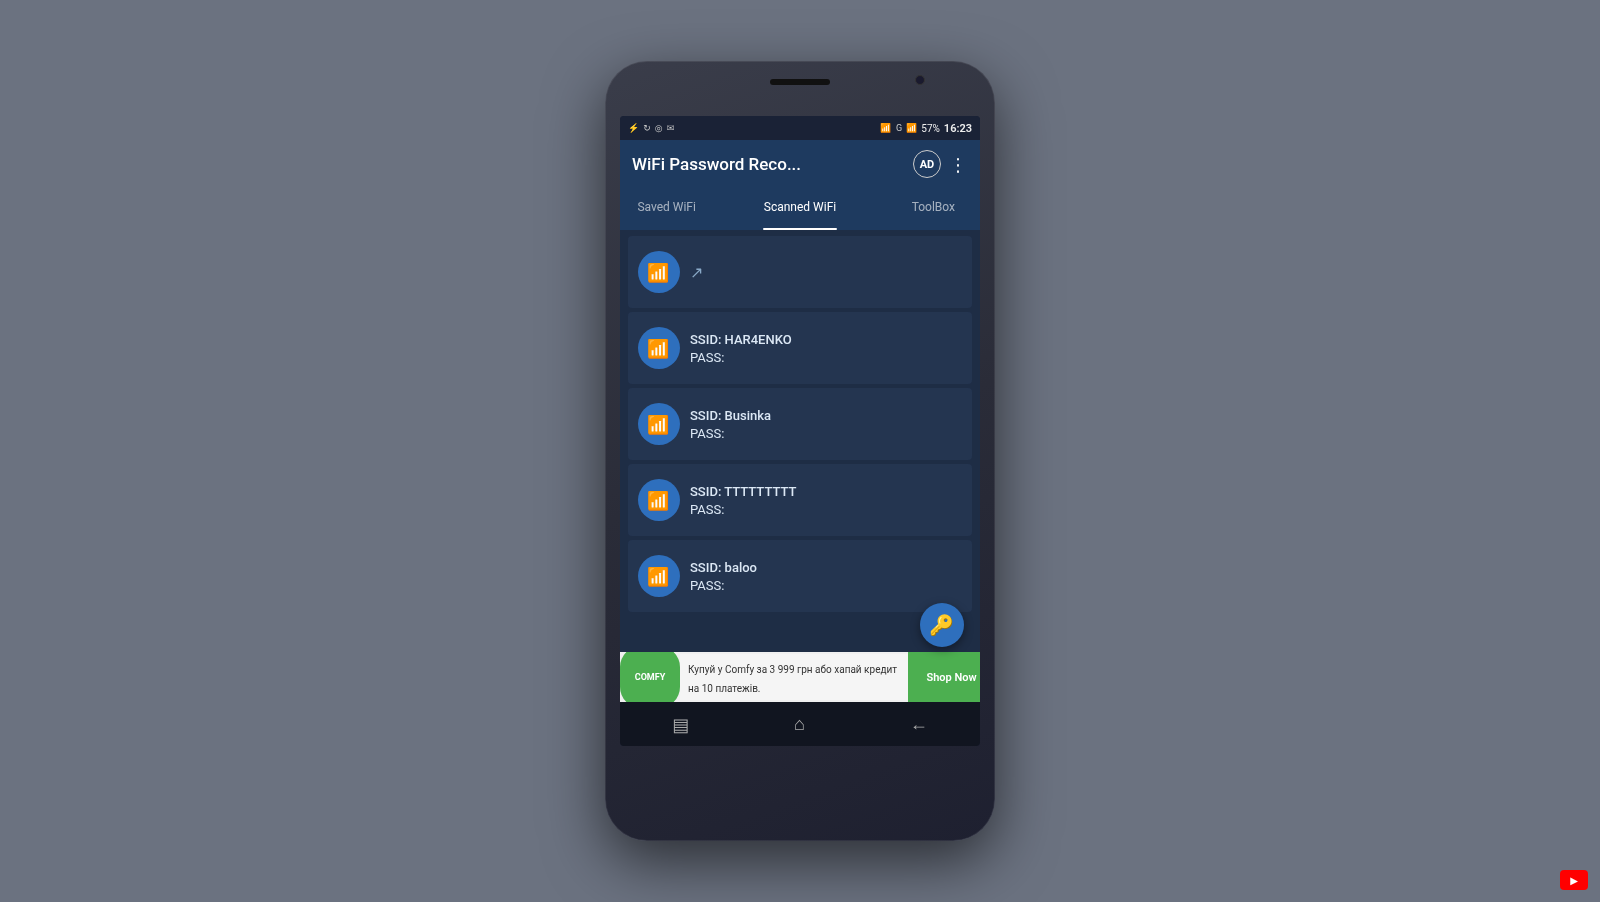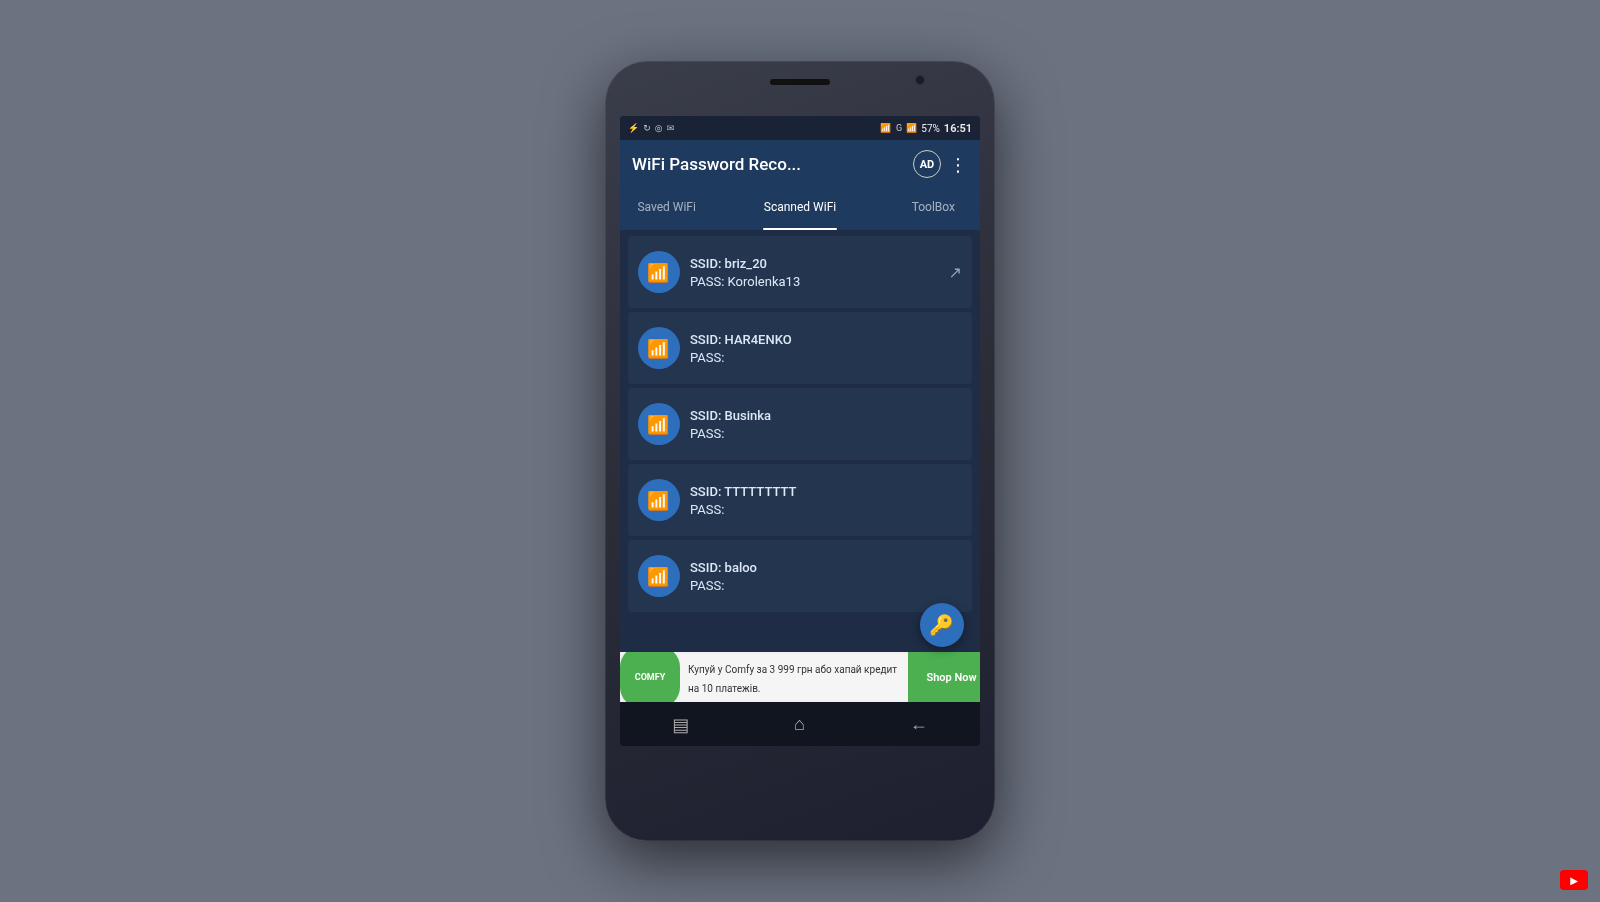--- a/index.html
+++ b/index.html
@@ -402,21 +402,21 @@
         <span class="status-icon">⚡</span>
         <span class="status-icon">↻</span>
         <span class="status-icon">◎</span>
         <span class="status-icon">✉</span>
       </div>
       <div class="status-right">
         <span class="status-icon">📶</span>
         <span class="status-icon">G</span>
         <span class="status-icon">📶</span>
         <span class="status-battery">57%</span>
-        <span class="status-time">16:51</span>
+        <span class="status-time">16:23</span>
       </div>
     </div>
 
     <div class="app-bar">
       <span class="app-title">WiFi Password Reco...</span>
       <div class="app-bar-icons">
         <div class="ad-badge">
           <span>AD</span>
         </div>
         <span class="more-dots">⋮</span>
@@ -436,24 +436,20 @@
     </div>
 
     <div class="content-area">
 
       <div class="wifi-list">
 
         <div class="wifi-item">
           <div class="wifi-icon-circle">
             <span class="wifi-symbol">📶</span>
           </div>
-          <div class="wifi-info">
-            <span class="wifi-ssid">SSID: briz_20</span>
-            <span class="wifi-pass">PASS: Korolenka13</span>
-          </div>
           <span class="share-icon">↗</span>
         </div>
 
         <div class="wifi-item">
           <div class="wifi-icon-circle">
             <span class="wifi-symbol">📶</span>
           </div>
           <div class="wifi-info">
             <span class="wifi-ssid">SSID: HAR4ENKO</span>
             <span class="wifi-pass">PASS:</span>

